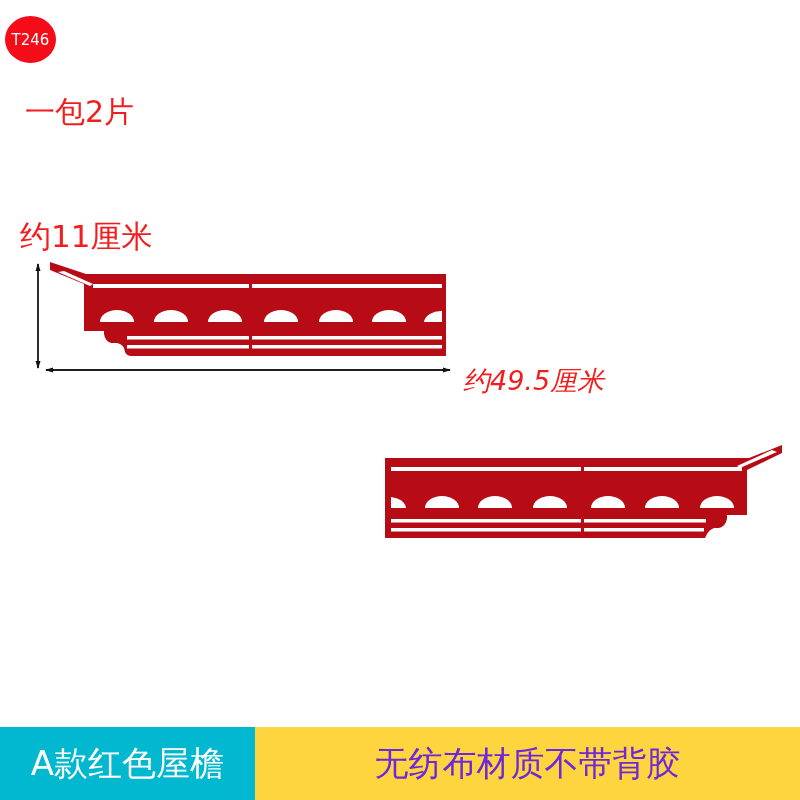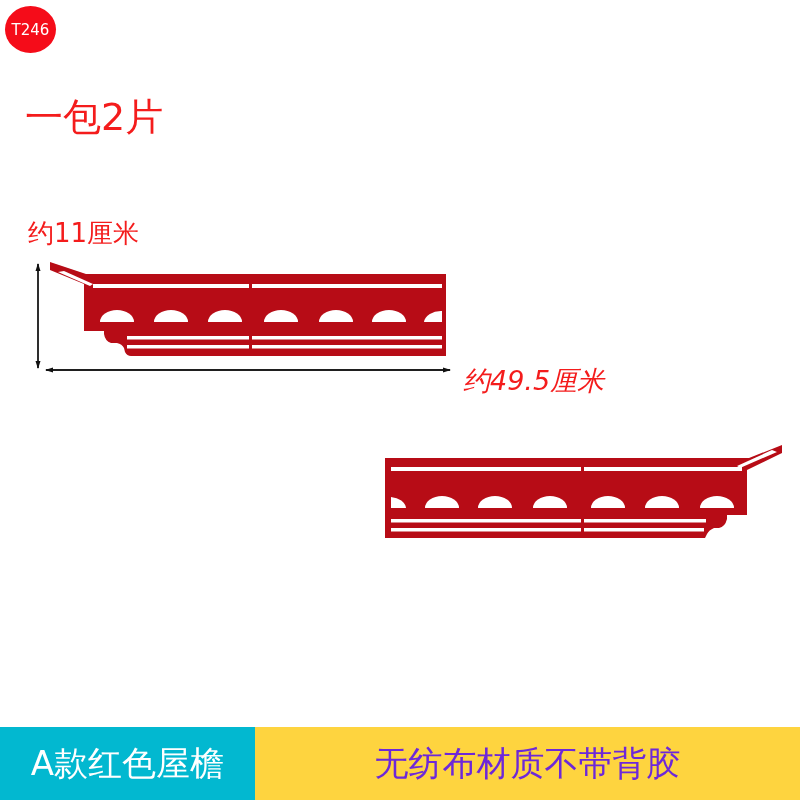--- a/index.html
+++ b/index.html
@@ -1,20 +1,20 @@
 <!DOCTYPE html>
 <html><head>
 <meta charset="utf-8">
 <style>
   html, body { margin: 0; padding: 0; }
   body { width: 800px; height: 800px; position: relative; background: #ffffff; overflow: hidden; font-family: "DejaVu Sans", sans-serif; }
-  .badge { position: absolute; left: 5px; top: 6px; width: 51px; height: 47px; border-radius: 50%; background: #f50c19; color: #fff; display: flex; align-items: center; justify-content: center; font-size: 15px; font-family: "DejaVu Sans", sans-serif; }
+  .badge { position: absolute; left: 5px; top: 16px; width: 51px; height: 47px; border-radius: 50%; background: #f50c19; color: #fff; display: flex; align-items: center; justify-content: center; font-size: 15px; font-family: "DejaVu Sans", sans-serif; }
   .red-text { position: absolute; color: #f41c1c; font-family: "DejaVu Sans", sans-serif; }
-  .pack { left: 25px; top: 92px; font-size: 38px; }
-  .height-label { left: 28px; top: 216px; font-size: 26px; }
+  .pack { left: 25px; top: 92px; font-size: 30px; }
+  .height-label { left: 20px; top: 216px; font-size: 31px; }
   .width-label { left: 463px; top: 363px; font-size: 27px; font-style: italic; }
   svg { position: absolute; left: 0; top: 0; }
   .footer { position: absolute; left: 0; top: 727px; width: 800px; height: 73px; display: flex; }
   .foot-left { width: 255px; height: 100%; background: #02b8d0; color: #fff; display: flex; align-items: center; justify-content: center; font-size: 34px; font-family: "DejaVu Sans", sans-serif; }
   .foot-right { flex: 1; height: 100%; background: #fed43f; color: #6d28d9; display: flex; align-items: center; justify-content: center; font-size: 34px; font-family: "DejaVu Sans", sans-serif; }
 </style>
 </head>
 <body>
 
 <div class="badge">T246</div>

